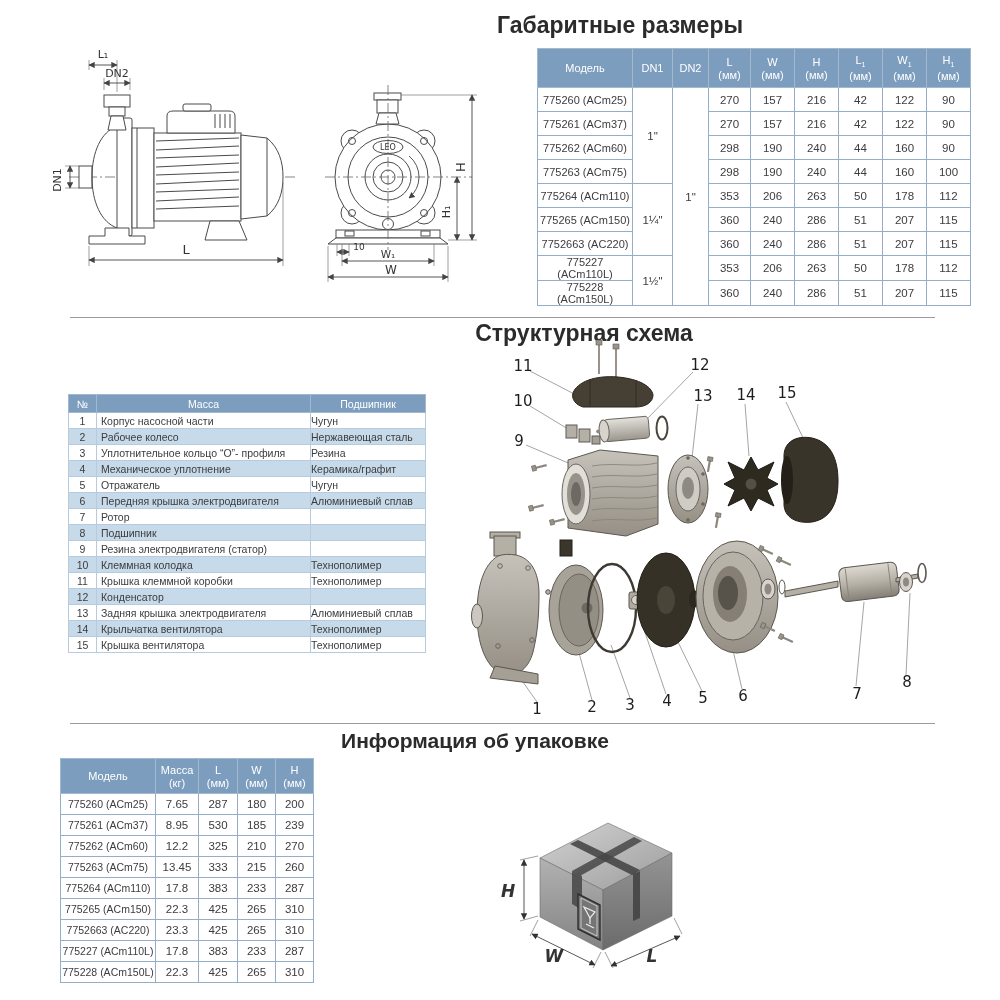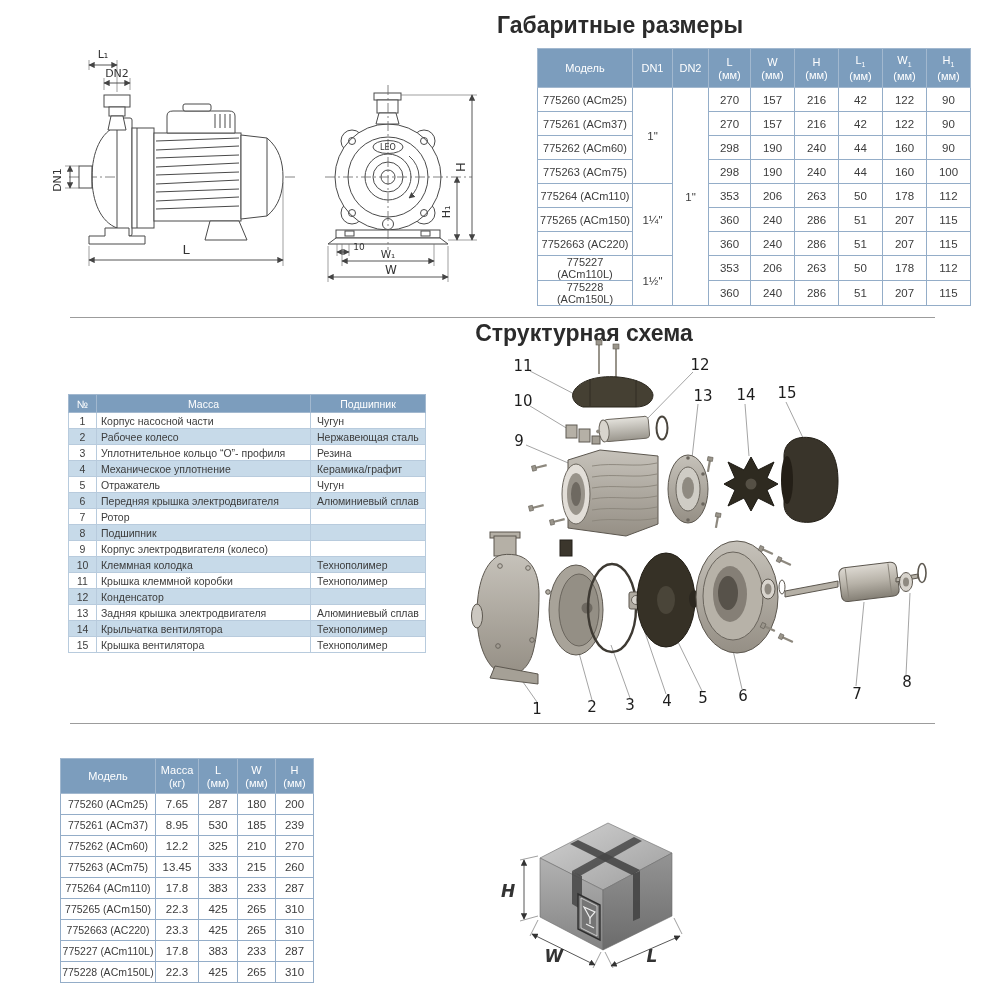--- a/index.html
+++ b/index.html
@@ -26,21 +26,21 @@
   #pack-table td{height:20px;}
   #pack-table td.model{font-size:10.5px;}
   #parts-table{left:68px;top:394px;width:357px;}
   #parts-table th{background:#7c9dbd;color:#fff;font-weight:400;font-size:10.5px;
         border:1px solid #a2b8cf;height:17px;padding:0;}
   #parts-table td{border:1px solid #b8cbdd;font-size:10.5px;color:#3c3c3c;height:15px;
         padding:0 0 0 0;background:#fff;}
   #parts-table tr.alt td{background:#c7dae9;}
   #parts-table td.col-n{text-align:center;width:28px;}
   #parts-table td.col-part{text-align:left;padding-left:4px;}
-  #parts-table td.col-mat{text-align:left;padding-left:6px;}
+  #parts-table td.col-mat{text-align:left;}
   svg{position:absolute;}
   .lbl{font-family:"DejaVu Sans",sans-serif;fill:#333;}
   .cl{stroke:#666;stroke-width:0.8;stroke-dasharray:10 3 2 3;fill:none;}
   .ln{stroke:#4a4a4a;stroke-width:1;fill:none;}
   .wh{fill:#fff;stroke:#4a4a4a;stroke-width:1;}
   .dim{stroke:#444;stroke-width:0.9;fill:none;}
   .ext{stroke:#777;stroke-width:0.7;fill:none;}
   .lead{stroke:#9a9a9a;stroke-width:0.9;fill:none;}
   .callout{font-family:"DejaVu Sans",sans-serif;font-size:15px;fill:#1d1d1d;text-anchor:middle;}
 </style>
@@ -311,21 +311,21 @@
           <td class="col-part">Ротор</td>
           <td class="col-mat"></td>
         </tr>
         <tr class="alt">
           <td class="col-n">8</td>
           <td class="col-part">Подшипник</td>
           <td class="col-mat"></td>
         </tr>
         <tr>
           <td class="col-n">9</td>
-          <td class="col-part">Корпус электродвигателя (колесо)</td>
+          <td class="col-part">Резина электродвигателя (статор)</td>
           <td class="col-mat"></td>
         </tr>
         <tr class="alt">
           <td class="col-n">10</td>
           <td class="col-part">Клеммная колодка</td>
           <td class="col-mat">Технополимер</td>
         </tr>
         <tr>
           <td class="col-n">11</td>
           <td class="col-part">Крышка клеммной коробки</td>
@@ -514,20 +514,21 @@
     <text class="callout" x="152" y="382">2</text>
     <text class="callout" x="190" y="380">3</text>
     <text class="callout" x="227" y="376">4</text>
     <text class="callout" x="263" y="373">5</text>
     <text class="callout" x="303" y="371">6</text>
     <text class="callout" x="417" y="369">7</text>
     <text class="callout" x="467" y="357">8</text>
   </svg>
 
   <div class="divider" style="top:723px"></div>
+  <div class="title" id="t3">Информация об упаковке</div>
 
   <table id="pack-table" class="blue-table">
     <colgroup>
         <col style="width:95px">
         <col style="width:43px">
         <col style="width:39px">
         <col style="width:38px">
         <col style="width:38px">
       </colgroup>
     <thead>

